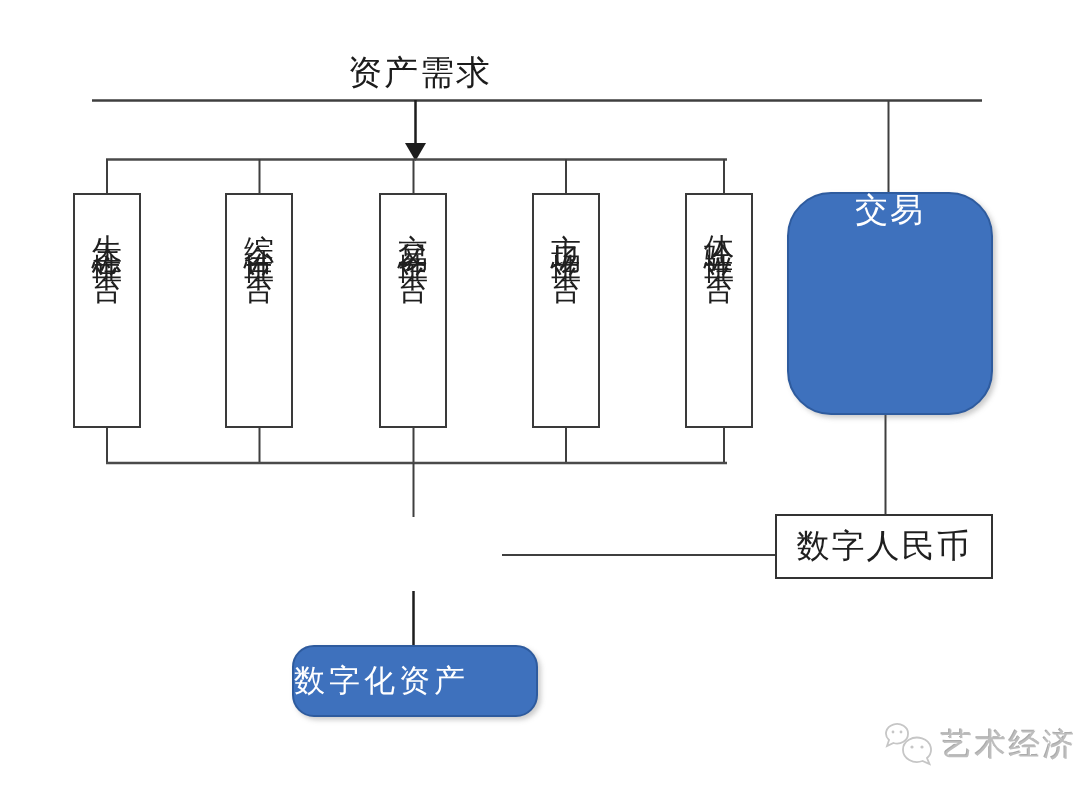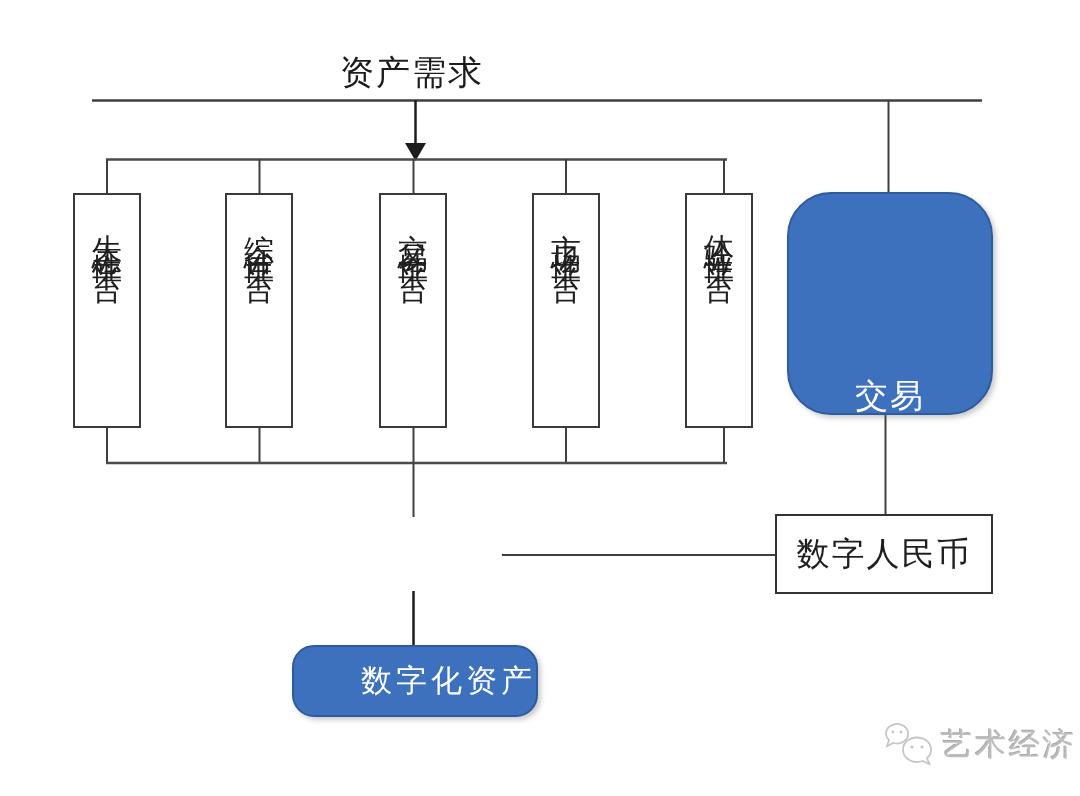--- a/index.html
+++ b/index.html
@@ -19,20 +19,21 @@
   #wires {
     position: absolute;
     left: 0; top: 0;
     width: 1080px; height: 796px;
   }
   .title {
     position: absolute;
     left: 340px;
     top: 50px;
     width: 160px;
+    text-align: center;
     font-size: 34px;
     letter-spacing: 2px;
     color: #1c1c1c;
     white-space: nowrap;
   }
   
   .vbox {
     position: absolute;
     top: 193px;
     width: 68px;
@@ -61,31 +62,31 @@
     border: 2px solid #333333;
     display: flex;
     align-items: center;
     justify-content: center;
     font-size: 33px;
     letter-spacing: 2px;
     color: #1f1f1f;
     white-space: nowrap;
   }
   .trade-platform { left: 325px; top: 515px; width: 178px; height: 78px; }
-  .digital-rmb    { left: 775px; top: 514px; width: 218px; height: 80px; }
+  .digital-rmb    { left: 775px; top: 514px; width: 218px; height: 65px; }
 
   .bluebox {
     position: absolute;
     box-sizing: border-box;
     background: #3e71bd;
     border: 2px solid #2e5b9e;
     color: #ffffff;
     display: flex;
     align-items: center;
-    justify-content: flex-end;
+    justify-content: space-between;
     box-shadow: 3px 3px 5px rgba(110,110,110,0.35);
   }
   .scenario {
     left: 787px; top: 192px;
     width: 206px; height: 223px;
     border-radius: 44px;
     flex-direction: column;
     gap: 40px;
     font-size: 33px;
     letter-spacing: 2px;

